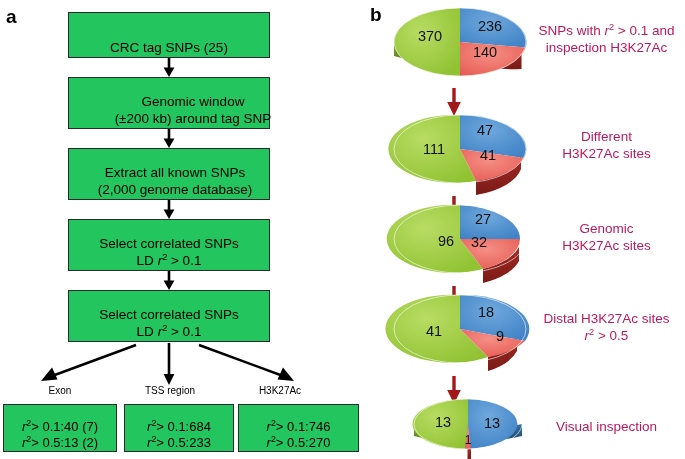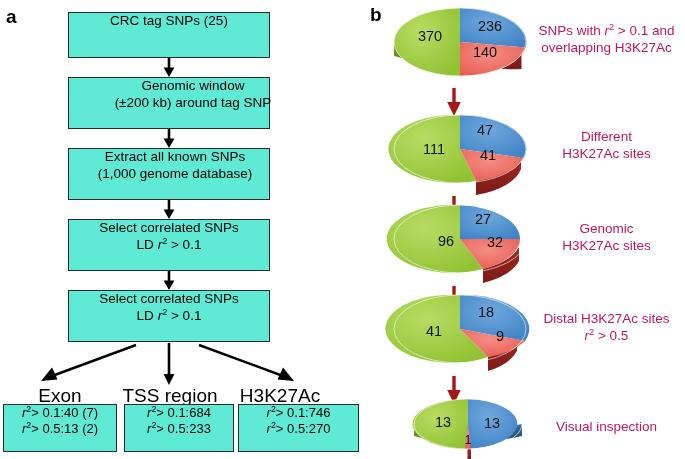--- a/index.html
+++ b/index.html
@@ -22,46 +22,46 @@
     position: absolute;
     font-weight: bold;
     font-size: 19px;
     line-height: 1;
     color: #000;
   }
   
   .fbox {
     position: absolute;
     border: 1.6px solid #2b2b2b;
-    background: #5eead4;
+    background: #22c55e;
     box-sizing: border-box;
     display: flex;
     flex-direction: column;
     align-items: center;
-    justify-content: flex-start;
+    justify-content: flex-end;
     text-align: center;
     font-size: 13.5px;
     line-height: 1.25;
     color: #000;
   }
   .fbox .ln { display: block; white-space: nowrap; }
   .fbox.small { font-size: 13px; }
   i.r2 { font-style: italic; }
   sup { font-size: 0.68em; vertical-align: super; line-height: 0; }
   
   .varrow {
     position: absolute;
     width: 16px;
   }
   .varrow svg { display: block; }
   .diagarrow { position: absolute; }
   .diagarrow svg { display: block; overflow: visible; }
   .branch-label {
     position: absolute;
-    font-size: 19px;
+    font-size: 10px;
     text-align: center;
     white-space: nowrap;
   }
   
   .pie-wrap { position: absolute; }
   .pie-wrap svg { display: block; overflow: visible; }
   .pie-val {
     position: absolute;
     font-size: 14.5px;
     font-weight: normal;
@@ -105,21 +105,21 @@
   </div>
   <div class="varrow" style="left:161px; top:129px;">
     <svg width="16" height="19" viewBox="0 0 16 19">
       <line x1="8" y1="0" x2="8" y2="12" stroke="#000" stroke-width="2.6"></line>
       <polygon points="8,19 2.6,9.5 13.4,9.5" fill="#000"></polygon>
     </svg>
   </div>
 
   <div class="fbox" style="left:68px; top:148px; width:202px; height:52px;padding-left:12px;">
     <span class="ln">Extract all known SNPs</span>
-    <span class="ln">(1,000 genome database)</span>
+    <span class="ln">(2,000 genome database)</span>
   </div>
   <div class="varrow" style="left:161px; top:200px;">
     <svg width="16" height="19" viewBox="0 0 16 19">
       <line x1="8" y1="0" x2="8" y2="12" stroke="#000" stroke-width="2.6"></line>
       <polygon points="8,19 2.6,9.5 13.4,9.5" fill="#000"></polygon>
     </svg>
   </div>
 
   <div class="fbox" style="left:68px; top:219px; width:202px; height:52px;">
     <span class="ln">Select correlated SNPs</span>
@@ -211,21 +211,21 @@
       <path d="M70,36 L70,2 A66,34 0 0 1 135.6,41.5 Z" fill="url(#gTopB)"></path>
       <path d="M70,36 L135.6,41.5 A66,34 0 0 1 70,70 Z" fill="url(#gTopR)"></path>
       <path d="M70,2 A66,34 0 1 1 70,70 A66,34 0 1 1 70,2 Z" fill="none" stroke="#ffffff" stroke-width="0.6"></path>
     </svg>
     <div class="pie-val" style="left:40px; top:30px;">370</div>
     <div class="pie-val" style="left:100px; top:20px;">236</div>
     <div class="pie-val" style="left:95px; top:46px;">140</div>
   </div>
   <div class="pie-text" style="left:528px; top:22px; width:157px;">
     <span class="ln">SNPs with <i class="r2">r</i><sup>2</sup> &gt; 0.1 and</span>
-    <span class="ln">overlapping H3K27Ac</span>
+    <span class="ln">inspection H3K27Ac</span>
   </div>
   <div class="redarrow" style="left:445px; top:88px;">
     <svg width="18" height="28" viewBox="0 0 18 28">
       <line x1="9" y1="0" x2="9" y2="17" stroke="#A31818" stroke-width="3.4"></line>
       <polygon points="9,28 2.2,14 15.8,14" fill="#A31818"></polygon>
     </svg>
   </div>
 
   <div class="pie-wrap" style="left:390px; top:113px;">
     <svg width="140" height="86" viewBox="0 0 140 86">
@@ -258,21 +258,21 @@
       <path d="M70,36 L70,50 A66,34 0 0 1 4,50 L4,36 A66,34 0 0 0 70,36 Z" fill="url(#gsideG)"></path>
       <path d="M93,66 L93,80 A66,34 0 0 0 129,58 L129,44 A66,34 0 0 1 93,66 Z" fill="url(#gsideR)"></path>
 
       <path d="M70,36 L70,2 A66,34 0 1 0 93,66 Z" fill="url(#gTopG)"></path>
       <path d="M70,36 L70,2 A66,34 0 0 1 130,36 Z" fill="url(#gTopB)"></path>
       <path d="M70,36 L130,36 A66,34 0 0 1 93,66 Z" fill="url(#gTopR)"></path>
       <path d="M70,2 A66,34 0 1 1 70,70 A66,34 0 1 1 70,2 Z" fill="none" stroke="#ffffff" stroke-width="0.6"></path>
     </svg>
     <div class="pie-val" style="left:56px; top:38px;">96</div>
     <div class="pie-val" style="left:93px; top:16px;">27</div>
-    <div class="pie-val" style="left:105px; top:39px;">32</div>
+    <div class="pie-val" style="left:89px; top:39px;">32</div>
   </div>
   <div class="pie-text" style="left:528px; top:220px; width:157px;">
     <span class="ln">Genomic</span>
     <span class="ln">H3K27Ac sites</span>
   </div>
   <div class="redarrow" style="left:445px; top:286px;">
     <svg width="18" height="28" viewBox="0 0 18 28">
       <line x1="9" y1="0" x2="9" y2="17" stroke="#A31818" stroke-width="3.4"></line>
       <polygon points="9,28 2.2,14 15.8,14" fill="#A31818"></polygon>
     </svg>

